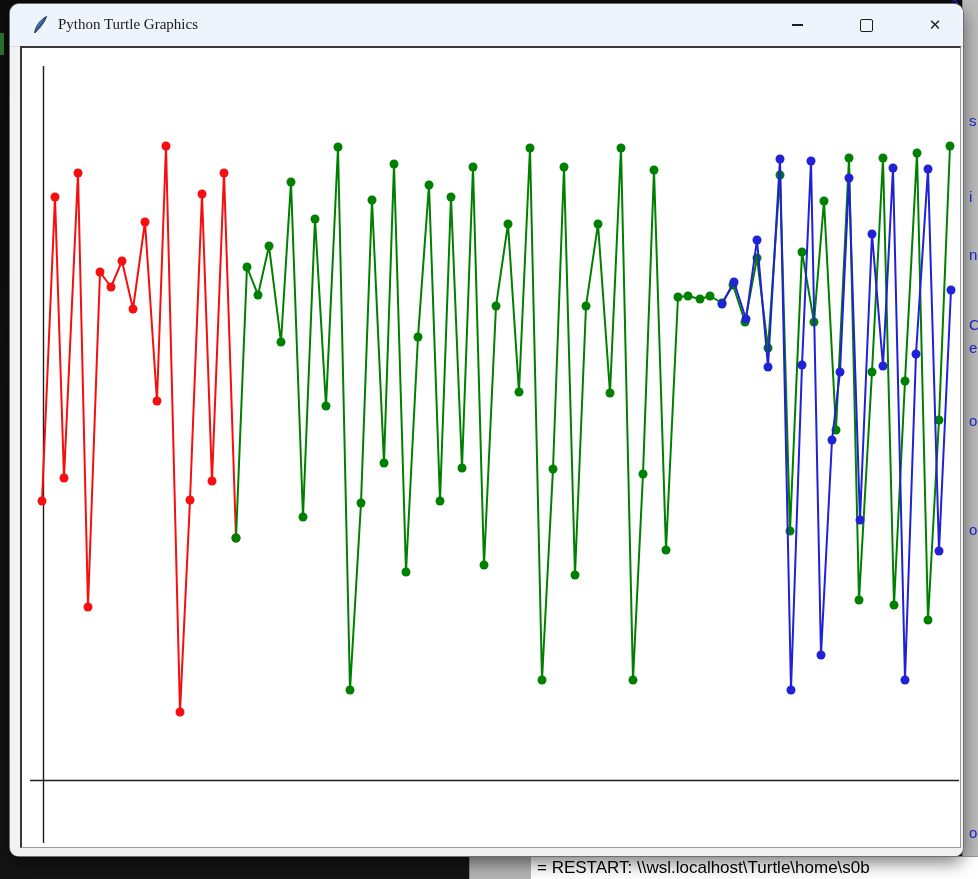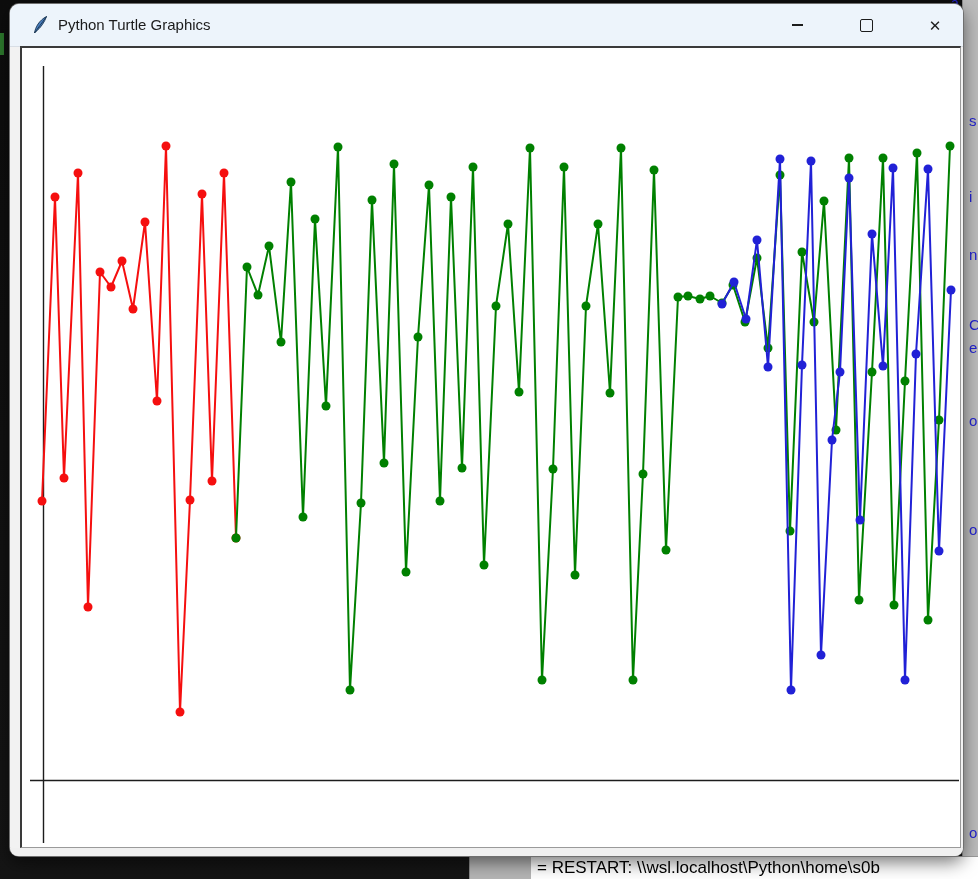--- a/index.html
+++ b/index.html
@@ -14,21 +14,21 @@
   .bg-green-sliver{position:absolute;left:0;top:33px;width:4px;height:22px;background:#2d7a2d;}
   
   .idle-strip{position:absolute;left:531px;top:856px;width:447px;height:23px;background:#ffffff;
               border-top:1px solid #9a9a9a;overflow:hidden;}
   .idle-text{position:absolute;left:6px;top:1px;font-size:17px;color:#000;white-space:pre;
              font-family:"Liberation Sans",sans-serif;}
   .idle-gray-box{position:absolute;left:469px;top:855px;width:62px;height:24px;background:#b5b5b5;
                  border-left:1px solid #8a8a8a;}
   
   .turtle-window{position:absolute;left:10px;top:4px;width:953px;height:852px;background:#f2f2f2;
-                 border-radius:9px;box-shadow:0 0 0 1px #6f6f6f, 0 6px 18px rgba(0,0,0,.55);}
+                 border-radius:9px;box-shadow:0 0 0 1px #6f6f6f, 0 6px 18px rgba(0,0,0,.55);font-family:Liberation Serif, serif;}
   .titlebar{position:absolute;left:0;top:0;width:100%;height:42px;background:#edf4fb;
             border-radius:9px 9px 0 0;border-bottom:1px solid #d8dee5;}
   .title-icon{position:absolute;left:20px;top:11px;width:20px;height:20px;}
   .title-text{position:absolute;left:48px;top:12px;font-size:15px;color:#1b1b1b;}
   .win-btn{position:absolute;top:0;width:46px;height:42px;display:flex;align-items:center;
            justify-content:center;cursor:default;}
   .btn-min{left:764px;} .btn-max{left:833px;} .btn-close{left:902px;}
   .min-bar{width:11px;height:1.6px;background:#1c1c1c;display:block;}
   .max-box{width:11px;height:11px;border:1.6px solid #1c1c1c;border-radius:2px;display:block;}
   .close-x{font-size:15px;color:#1c1c1c;line-height:1;}
@@ -53,21 +53,21 @@
       <span class="bg-frag" style="top: 339px;">e</span>
       <span class="bg-frag" style="top: 412px;">o</span>
       <span class="bg-frag" style="top: 521px;">o</span>
       <span class="bg-frag" style="top: 824px;">o</span>
     </div>
   <div class="bg-top-frag" id="bgTopFrag">a</div>
   <div class="bg-green-sliver"></div>
 
   <div class="idle-gray-box"></div>
   <div class="idle-strip">
-    <div class="idle-text">= RESTART: \\wsl.localhost\Python\home\s0b</div>
+    <div class="idle-text">= RESTART: \\wsl.localhost\Turtle\home\s0b</div>
   </div>
 
   <div class="turtle-window">
     <div class="titlebar">
       <svg class="title-icon" viewBox="0 0 20 20">
         <path d="M4.5 18 C5.5 12, 9 5.5, 16.5 1.5 C14.5 7, 11 12.5, 6 16.5 Z" fill="#4a7fc0" stroke="#16324f" stroke-width="0.9"></path>
         <path d="M4.5 18 C7.5 13.5, 12 8, 16.5 1.5" fill="none" stroke="#16324f" stroke-width="0.9"></path>
       </svg>
       <span class="title-text">Python Turtle Graphics</span>
       <div class="win-btn btn-min">

